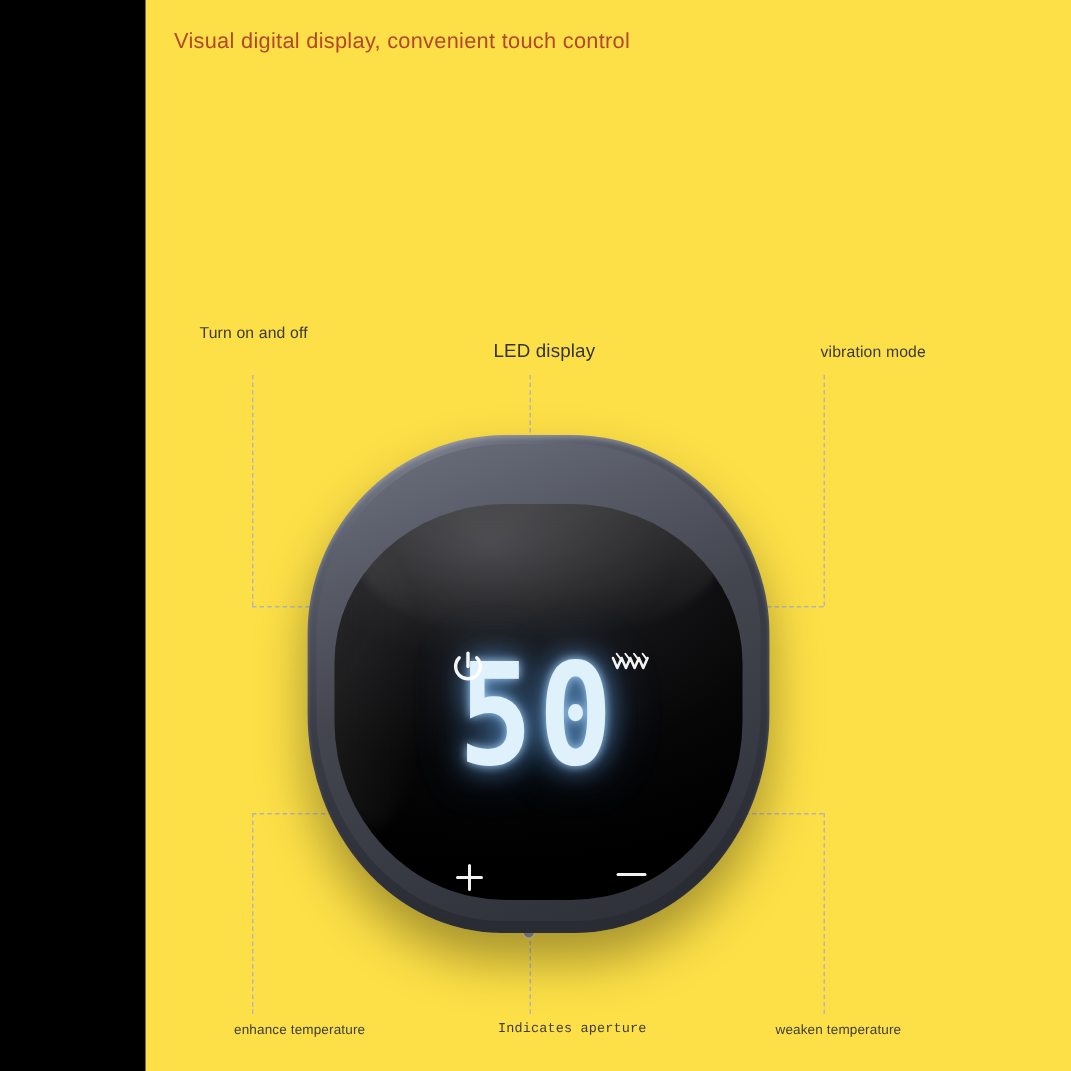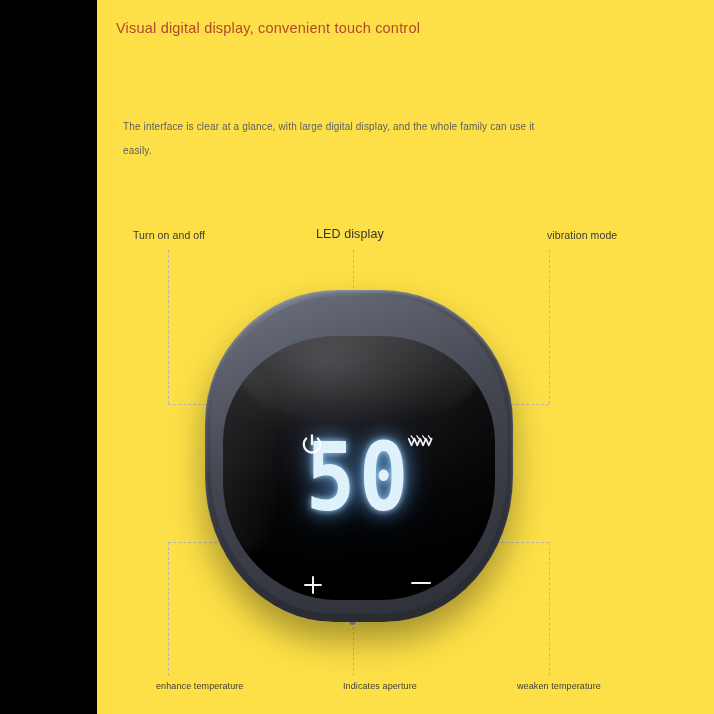--- a/index.html
+++ b/index.html
@@ -68,20 +68,21 @@
     letter-spacing: .1px;
   }
   .label.small {
     font-size: 9px;
     color: #3d3d3d;
     margin-left: 16px;
   }
   .label.big {
     font-size: 12.5px;
     color: #333;
+    margin-left: 13px;
   }
 
   
   .dash-v {
     position: absolute;
     width: 0;
     border-left: 1px dashed #b6b6b6;
   }
   .dash-h {
     position: absolute;
@@ -192,28 +193,27 @@
   .icon-plus  { left: 78px; top: 237px; }
   .icon-minus { left: 186px; top: 243px; }
 </style>
 </head>
 <body>
 
 <div class="page">
   <div class="panel">
 
     <div class="headline">Visual digital display, convenient touch control</div>
-    <div class="body-copy">The interface is clear at a glance, with large digital display, and the whole family can use it easily.</div>
-
-    <div class="label" style="left:36px; top:229px;text-align:right;">Turn on and off</div>
+
+    <div class="label" style="left:36px; top:216px;text-align:right;">Turn on and off</div>
     <div class="label big" style="left:219px; top:227px;">LED display</div>
     <div class="label" style="left:406px; top:229px;margin-left:44px;">vibration mode</div>
 
     <div class="label small" style="left:43px; top:681px;">enhance temperature</div>
-    <div class="label small" style="left:230px; top:681px;">Indicates aperture</div>
+    <div class="label small" style="left:219px; top:681px;font-family:Liberation Mono, monospace;">Indicates aperture</div>
     <div class="label small" style="left:404px; top:681px;">weaken temperature</div>
 
     <div class="dash-v" style="left:71px; top:250px; height:154px;"></div>
     <div class="dash-h" style="left:71px; top:404px; width:120px;"></div>
 
     <div class="dash-v" style="left:256px; top:250px; height:190px;"></div>
 
     <div class="dash-v" style="left:452px; top:250px; height:154px;"></div>
     <div class="dash-h" style="left:350px; top:404px; width:102px;"></div>
 

